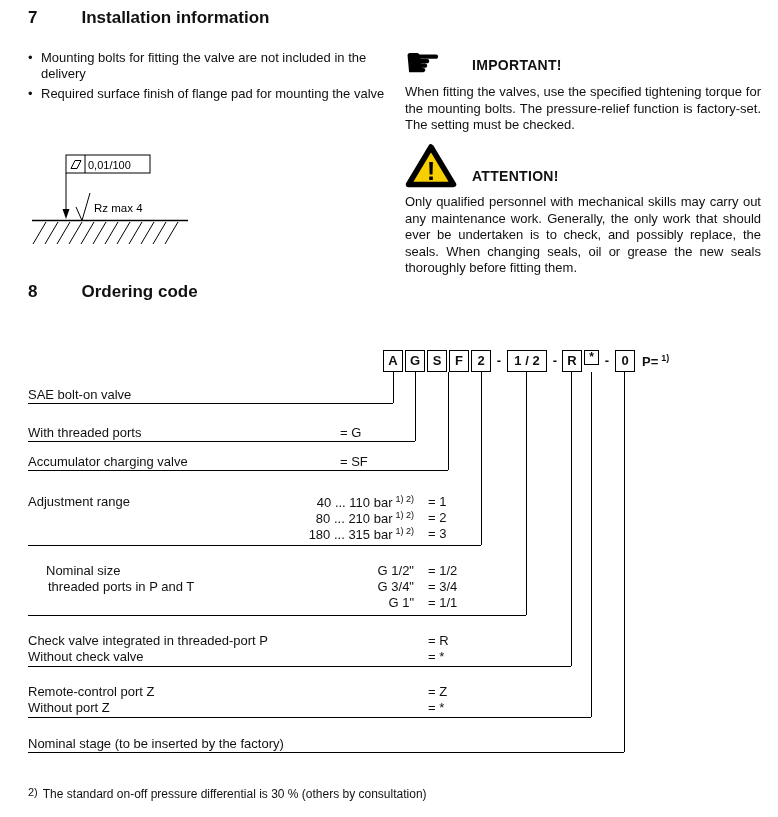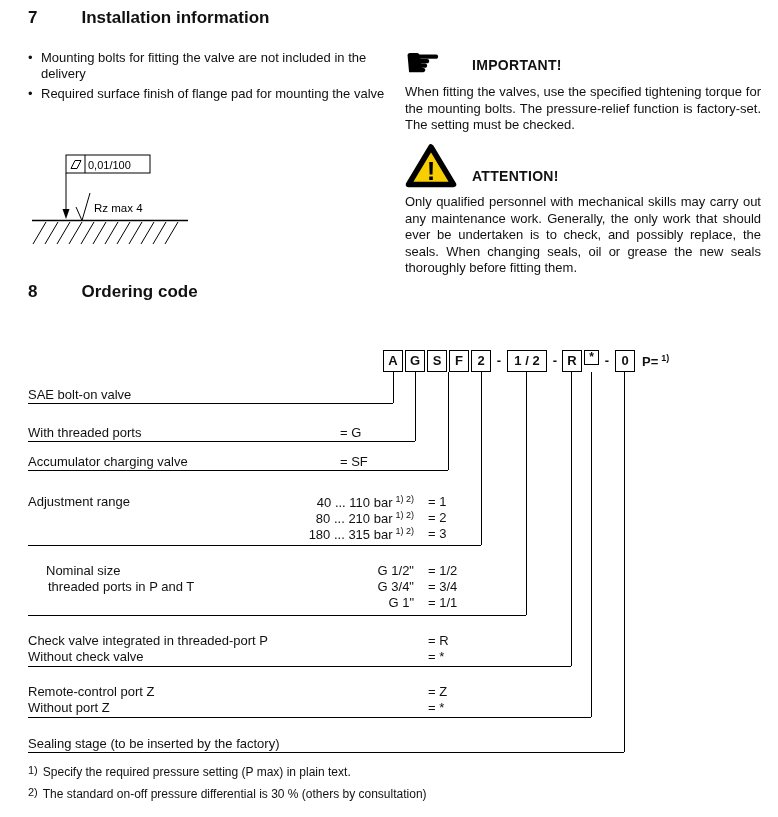--- a/index.html
+++ b/index.html
@@ -148,22 +148,19 @@
   <span class="lbl" style="left:28px; top:633px;">Check valve integrated in threaded-port P</span>
   <span class="lbl" style="left:428px; top:633px;">= R</span>
   <span class="lbl" style="left:28px; top:649px;">Without check valve</span>
   <span class="lbl" style="left:428px; top:649px;">= *</span>
 
   <span class="lbl" style="left:28px; top:684px;">Remote-control port Z</span>
   <span class="lbl" style="left:428px; top:684px;">= Z</span>
   <span class="lbl" style="left:28px; top:700px;">Without port Z</span>
   <span class="lbl" style="left:428px; top:700px;">= *</span>
 
-  <span class="lbl" style="left:28px; top:736px;">Sealing stage (to be inserted by the factory)</span>
+  <span class="lbl" style="left:28px; top:736px;">Nominal stage (to be inserted by the factory)</span>
 
-  <div class="foot" style="left:28px; top:764px;">
-    <span class="fm">1)</span><span>Specify the required pressure setting (P max) in plain text.</span>
-  </div>
   <div class="foot" style="left:28px; top:786px;">
     <span class="fm">2)</span><span>The standard on-off pressure differential is 30 % (others by consultation)</span>
   </div>
 
 </div>
 
 </body></html>

